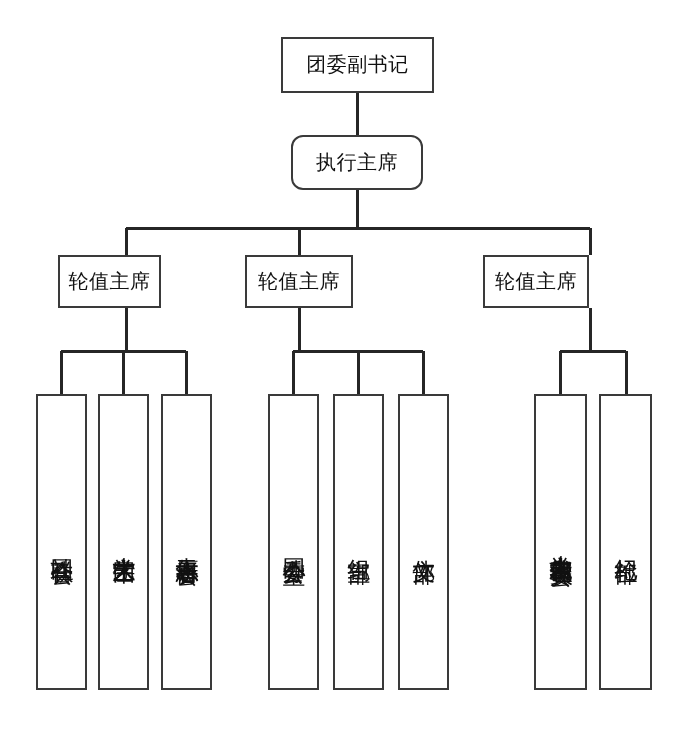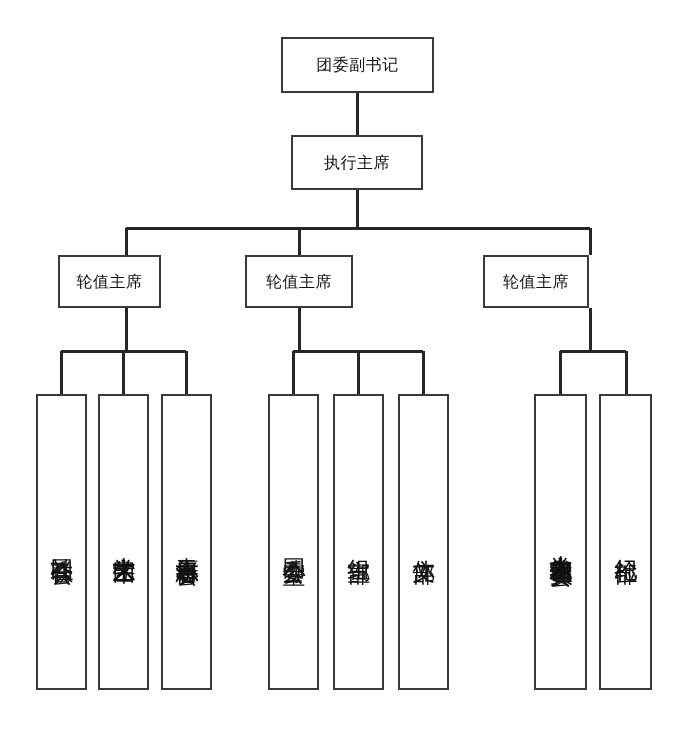--- a/index.html
+++ b/index.html
@@ -32,21 +32,21 @@
     position: absolute;
     box-sizing: border-box;
     background: #ffffff;
     border: 2px solid #3a3a3a;
     display: flex;
     align-items: center;
     justify-content: center;
     overflow: hidden;
   }
   .node-label {
-    font-size: 16px;
+    font-size: 20px;
     line-height: 1.08;
     letter-spacing: 0.5px;
     color: #111111;
     white-space: nowrap;
     text-align: center;
   }
   .node-box.vertical .node-label {
     writing-mode: vertical-rl;
     text-orientation: upright;
     font-size: 23px;
@@ -87,21 +87,21 @@
       <path d="M560,351 L560,394"></path>
       <path d="M626,351 L626,394"></path>
 
     </g>
   </svg>
 
   <div class="node-box" style="left:281px; top:37px; width:153px; height:56px;">
     <span class="node-label">团委副书记</span>
   </div>
 
-  <div class="node-box" style="left:291px; top:135px; width:132px; height:55px;">
+  <div class="node-box" style="left:291px; top:135px; width:132px; height:55px;border-radius:12px;">
     <span class="node-label">执行主席</span>
   </div>
 
   <div class="node-box" style="left:58px; top:255px; width:103px; height:53px;">
     <span class="node-label">轮值主席</span>
   </div>
   <div class="node-box" style="left:245px; top:255px; width:108px; height:53px;">
     <span class="node-label">轮值主席</span>
   </div>
   <div class="node-box" style="left:483px; top:255px; width:106px; height:53px;">

